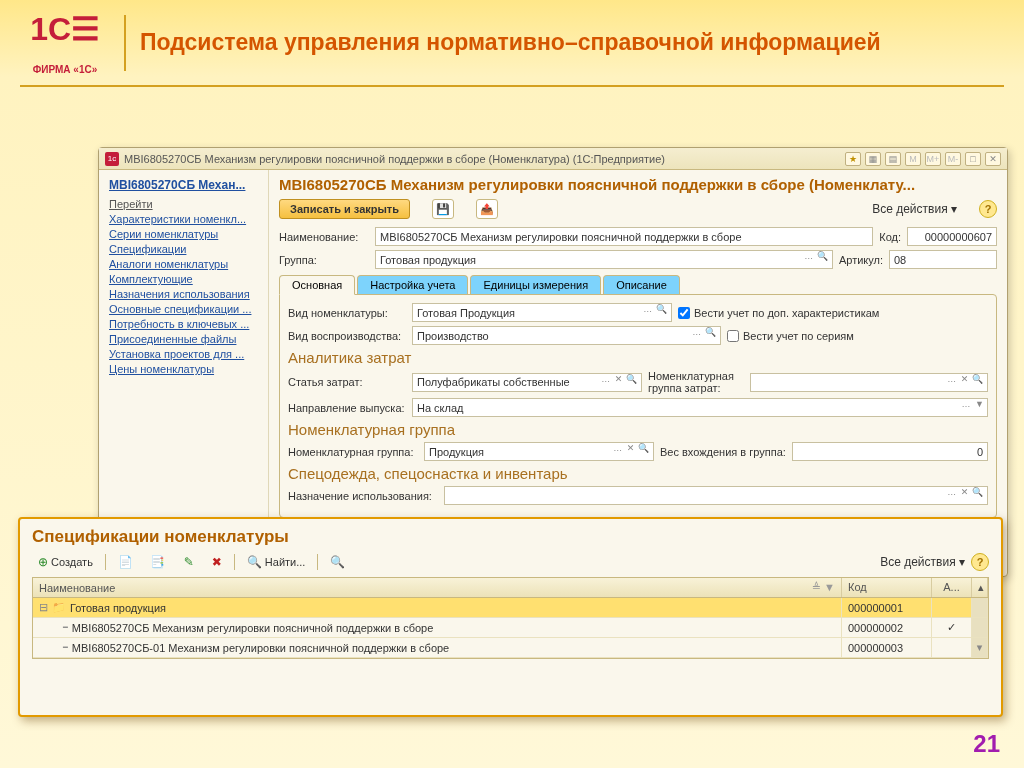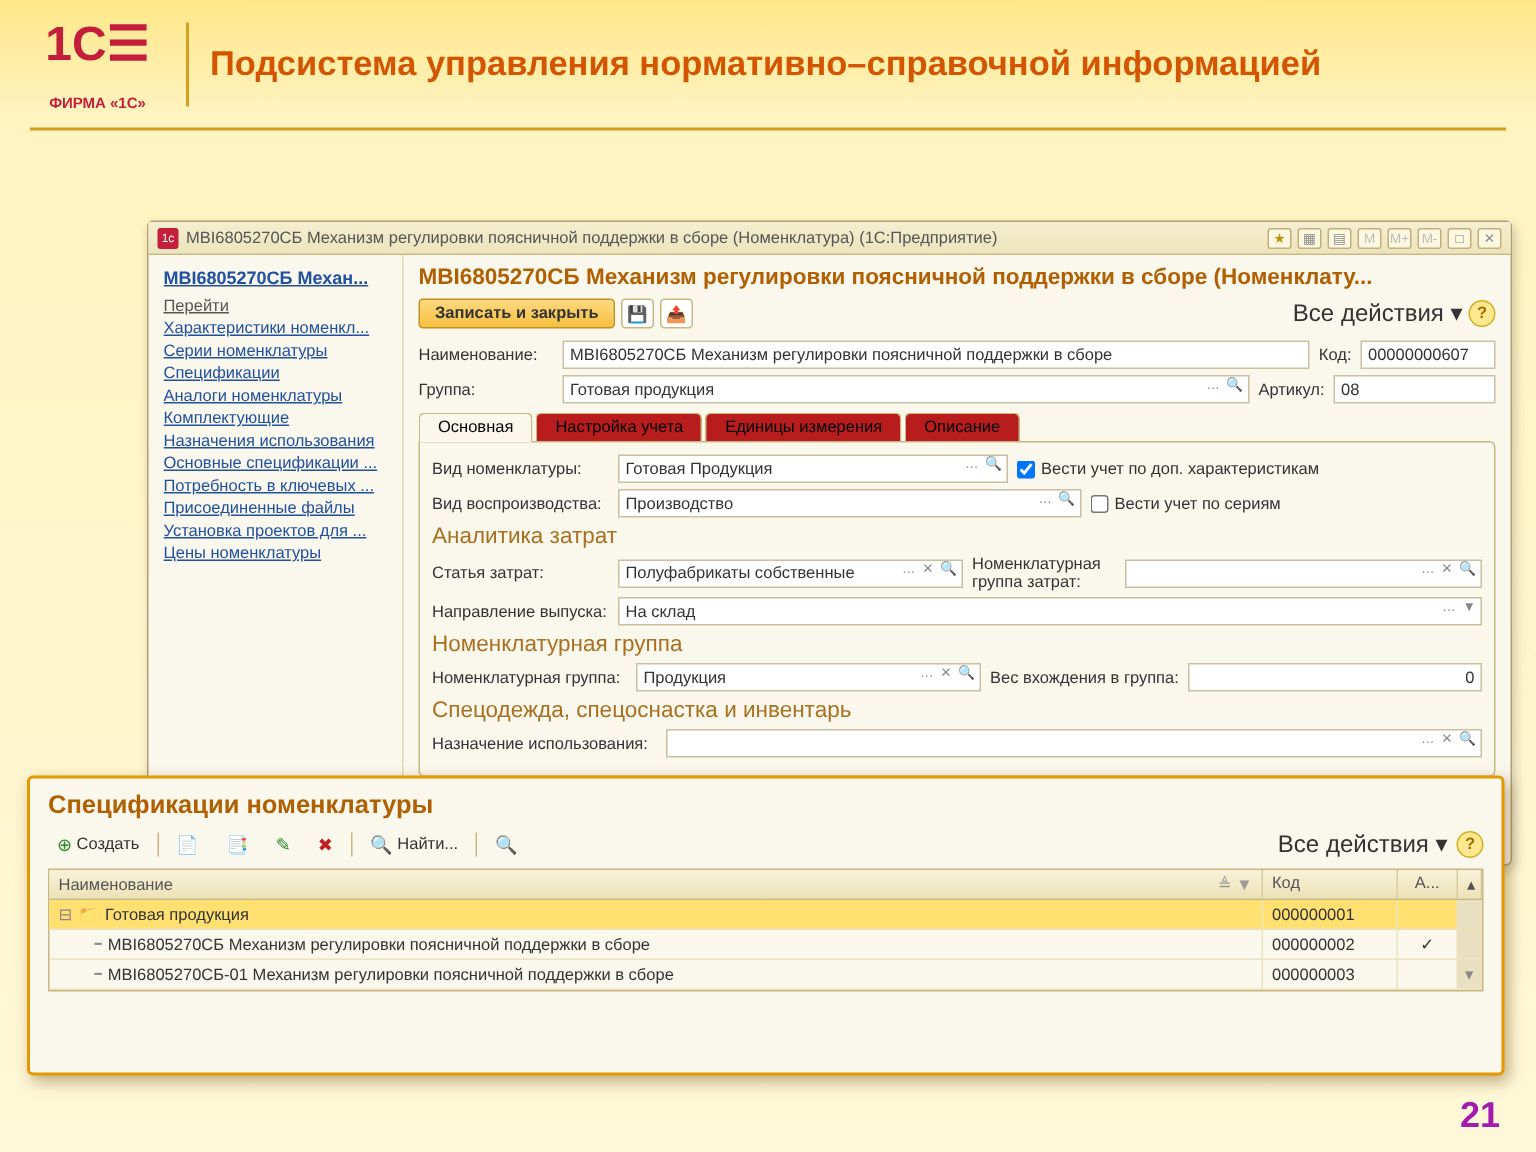--- a/index.html
+++ b/index.html
@@ -26,38 +26,38 @@
   .tb-btn.gray { color: #bbb; }
 
   .win-body { display: flex; height: calc(100% - 22px); }
   .sidebar { width: 170px; padding: 8px 10px; border-right: 1px solid #e0d8b8; }
   .sidebar-title { color: #2050a0; font-weight: bold; font-size: 12px; text-decoration: underline; margin-bottom: 6px; white-space: nowrap; overflow: hidden; text-overflow: ellipsis; }
   .sidebar-section { color: #555; font-size: 11px; margin-bottom: 3px; text-decoration: underline; }
   .sidebar-link { color: #2050a0; font-size: 11px; text-decoration: underline; margin-bottom: 3px; cursor: pointer; white-space: nowrap; overflow: hidden; text-overflow: ellipsis; }
 
   .content { flex: 1; padding: 6px 10px; overflow: hidden; }
   .content-title { color: #b06000; font-weight: bold; font-size: 15px; margin-bottom: 6px; white-space: nowrap; overflow: hidden; text-overflow: ellipsis; }
-  .toolbar { display: flex; align-items: center; gap: 4px; margin-bottom: 8px; }
+  .toolbar { display: flex; align-items: center; gap: 22px; margin-bottom: 8px; }
   .btn-main { background: linear-gradient(to bottom, #ffd980, #f5c040); border: 1px solid #c09020; border-radius: 3px; padding: 3px 10px; font-size: 11px; font-weight: bold; color: #333; cursor: pointer; }
   .btn-icon { width: 22px; height: 20px; border: 1px solid #c8b880; background: #fff; border-radius: 3px; display: flex; align-items: center; justify-content: center; font-size: 11px; cursor: pointer; }
   .toolbar-spacer { flex: 1; }
-  .toolbar-link { color: #333; font-size: 16px; cursor: pointer; }
+  .toolbar-link { color: #333; font-size: 12px; cursor: pointer; }
   .help-icon { width: 18px; height: 18px; border: 1px solid #d0b020; background: #ffe890; border-radius: 50%; display: flex; align-items: center; justify-content: center; color: #a07000; font-weight: bold; font-size: 11px; cursor: pointer; }
 
   .form-row { display: flex; align-items: center; margin-bottom: 4px; gap: 6px; }
   .form-label { color: #333; font-size: 11px; }
   .form-lbl-w { width: 90px; }
   .form-input { border: 1px solid #c8c0a0; background: #fff; height: 19px; padding: 0 4px; font-size: 11px; color: #333; }
   .input-dots { position: relative; }
   .input-dots::after { content: "… ✕ 🔍"; position: absolute; right: 3px; top: 1px; font-size: 9px; color: #888; letter-spacing: 1px; }
   .input-sel::after { content: "… 🔍"; }
   .input-dd::after { content: "… ▼"; }
 
   .tabs { display: flex; gap: 2px; margin: 6px 0 0 0; }
-  .tab { padding: 3px 12px; border: 1px solid #c8b880; border-bottom: none; border-radius: 4px 4px 0 0; background: #b91c1c; font-size: 11px; cursor: pointer; }
+  .tab { padding: 3px 12px; border: 1px solid #c8b880; border-bottom: none; border-radius: 4px 4px 0 0; background: #7dd3fc; font-size: 11px; cursor: pointer; }
   .tab.active { background: #faf7ec; border-bottom: 1px solid #faf7ec; margin-bottom: -1px; position: relative; z-index: 2; }
   .tab-panel { border: 1px solid #c8b880; padding: 8px; border-radius: 0 4px 4px 4px; background: #faf7ec; }
 
   .fieldset-label { color: #a87020; font-size: 15px; margin: 4px 0 4px 0; }
   .checkbox-row { display: flex; align-items: center; gap: 4px; font-size: 11px; color: #333; }
   .checkbox-row input { width: 12px; height: 12px; }
 
   .spec-body { padding: 8px 12px; }
   .spec-title { color: #b06000; font-weight: bold; font-size: 17px; margin-bottom: 6px; }
   .spec-toolbar { display: flex; align-items: center; gap: 6px; margin-bottom: 6px; }
@@ -137,21 +137,21 @@
           <span class="btn-icon">💾</span>
           <span class="btn-icon">📤</span>
           <div class="toolbar-spacer"></div>
           <span class="toolbar-link">Все действия ▾</span>
           <span class="help-icon">?</span>
         </div>
         <div class="form-row">
           <span class="form-label form-lbl-w">Наименование:</span>
           <input class="form-input" style="flex: 1 1 0%;" value="MBI6805270СБ Механизм регулировки поясничной поддержки в сборе">
           <span class="form-label">Код:</span>
-          <input class="form-input" style="width: 90px;" value="00000000607">
+          <input class="form-input" style="width: 90px; text-align: right;" value="00000000607">
         </div>
         <div class="form-row">
           <span class="form-label form-lbl-w">Группа:</span>
           <div class="input-dots input-sel" style="flex:1;position:relative"><input class="form-input" style="width: 100%;" value="Готовая продукция"></div>
           <span class="form-label">Артикул:</span>
           <input class="form-input" style="width: 108px;" value="08">
         </div>
 
         <div class="tabs">
           <div class="tab active">Основная</div>

